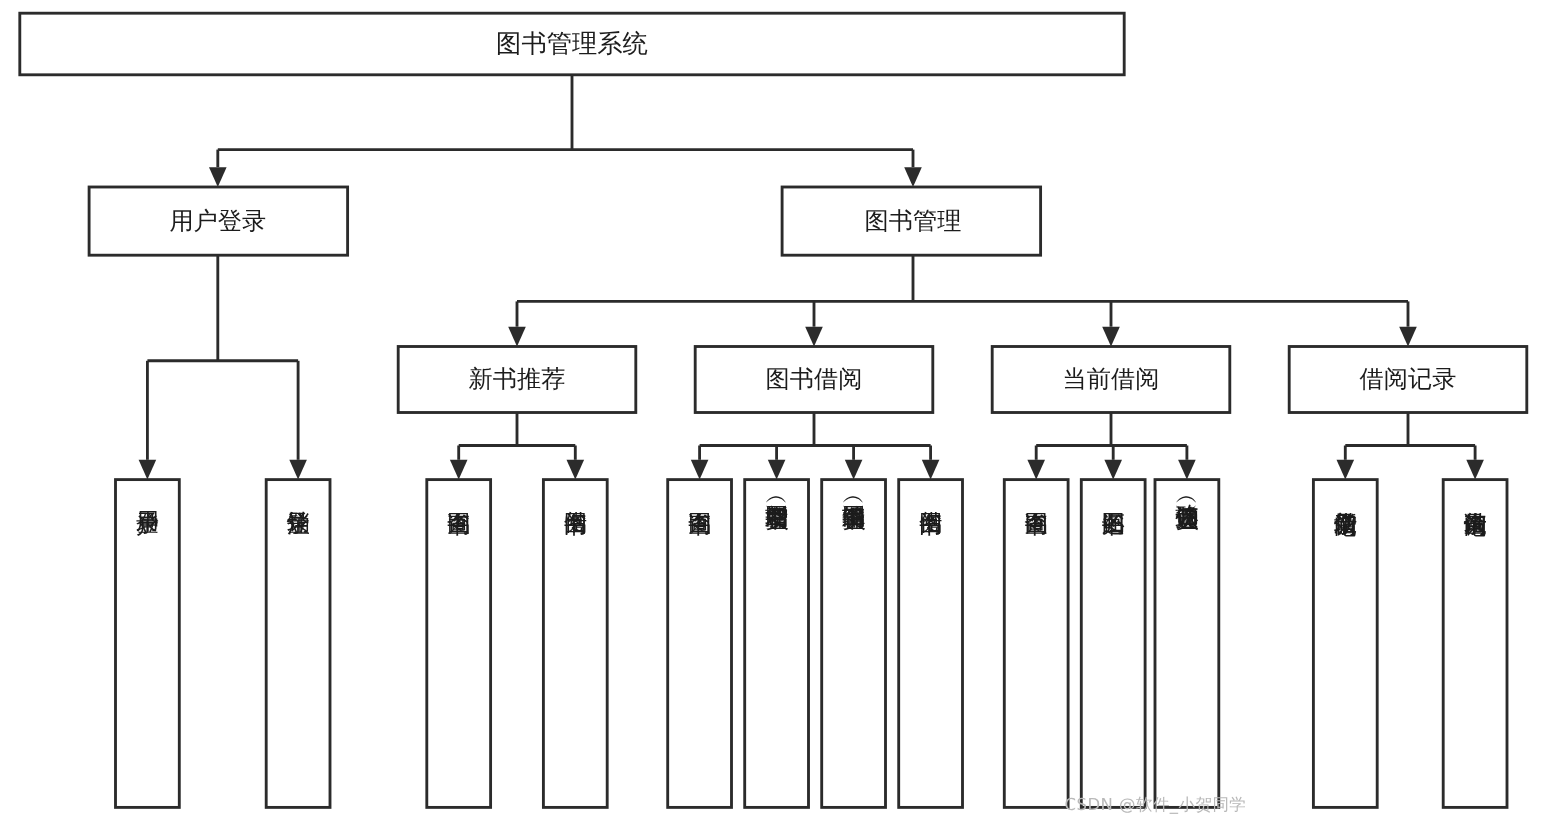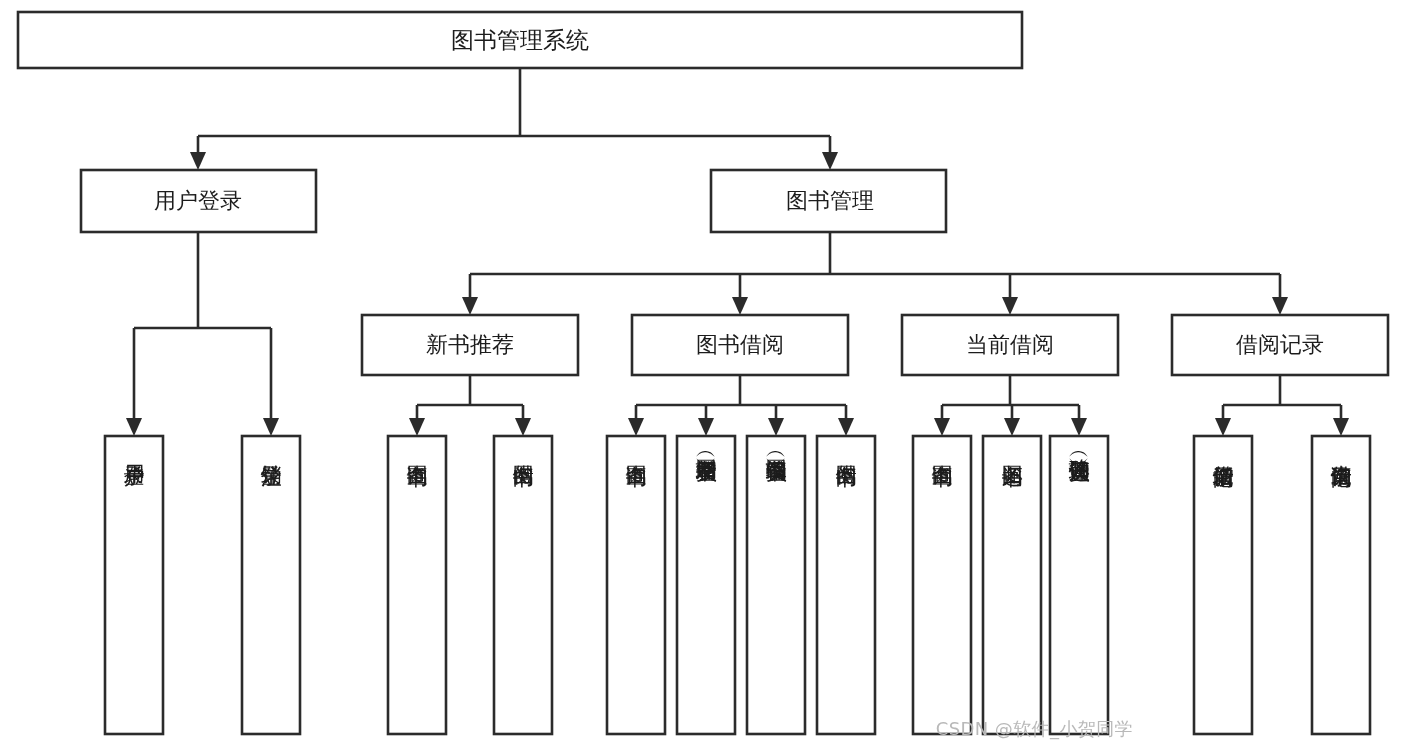--- a/index.html
+++ b/index.html
@@ -72,21 +72,21 @@
     line-height: 1.06;
     color: #1c1c1c;
     letter-spacing: 0.5px;
     white-space: nowrap;
   }
   .watermark {
     position: absolute;
     right: 8px;
     bottom: 6px;
     font-family: "DejaVu Sans", "Liberation Sans", sans-serif;
-    font-size: 18px;
+    font-size: 15px;
     color: #b9b9b9;
     letter-spacing: 0.4px;
     white-space: nowrap;
     pointer-events: none;
   }
 </style>
 </head>
 <body>
 
 <div id="diagram-root">

